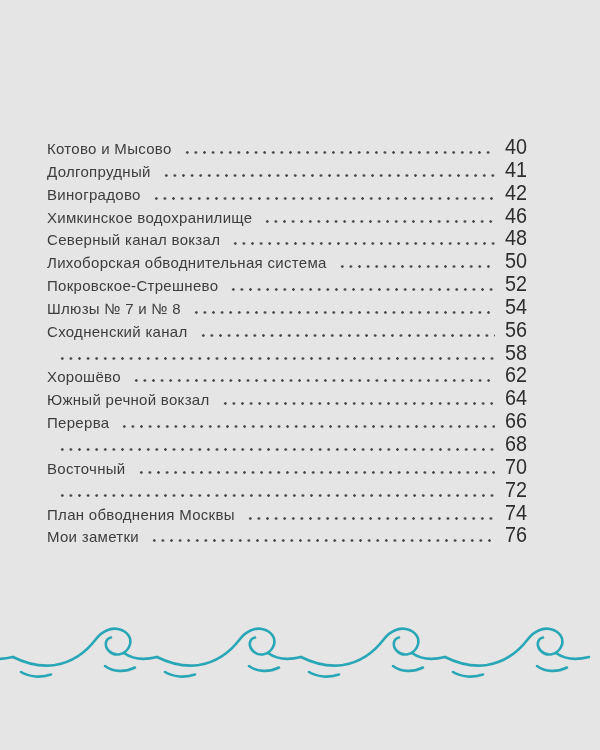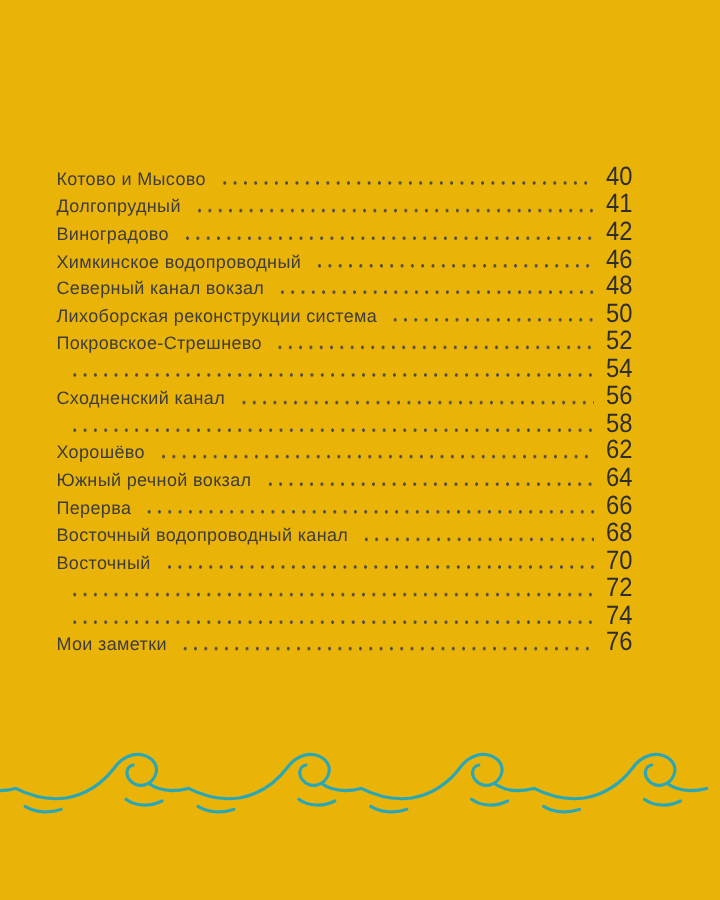--- a/index.html
+++ b/index.html
@@ -4,21 +4,21 @@
 <style>
   html, body {
     margin: 0;
     padding: 0;
     background: #ffffff;
   }
   .page {
     position: relative;
     width: 600px;
     height: 750px;
-    background: #eab308;
+    background: #e5e5e5;
     overflow: hidden;
     font-family: "Liberation Sans", sans-serif;
   }
   .toc {
     position: absolute;
     top: 136px;
     left: 47px;
     width: 491px;
   }
   .row {
@@ -75,40 +75,41 @@
       <span class="title">Долгопрудный</span>
       <span class="dots"></span>
       <span class="pagenum">41</span>
     </div>
     <div class="row">
       <span class="title">Виноградово</span>
       <span class="dots"></span>
       <span class="pagenum">42</span>
     </div>
     <div class="row">
-      <span class="title">Химкинское водопроводный</span>
+      <span class="title">Химкинское водохранилище</span>
       <span class="dots"></span>
       <span class="pagenum">46</span>
     </div>
     <div class="row">
       <span class="title">Северный канал вокзал</span>
       <span class="dots"></span>
       <span class="pagenum">48</span>
     </div>
     <div class="row">
-      <span class="title">Лихоборская реконструкции система</span>
+      <span class="title">Лихоборская обводнительная система</span>
       <span class="dots"></span>
       <span class="pagenum">50</span>
     </div>
     <div class="row">
       <span class="title">Покровское-Стрешнево</span>
       <span class="dots"></span>
       <span class="pagenum">52</span>
     </div>
     <div class="row">
+      <span class="title">Шлюзы № 7 и № 8</span>
       <span class="dots"></span>
       <span class="pagenum">54</span>
     </div>
     <div class="row">
       <span class="title">Сходненский канал</span>
       <span class="dots"></span>
       <span class="pagenum">56</span>
     </div>
     <div class="row">
       <span class="dots"></span>
@@ -123,34 +124,34 @@
       <span class="title">Южный речной вокзал</span>
       <span class="dots"></span>
       <span class="pagenum">64</span>
     </div>
     <div class="row">
       <span class="title">Перерва</span>
       <span class="dots"></span>
       <span class="pagenum">66</span>
     </div>
     <div class="row">
-      <span class="title">Восточный водопроводный канал</span>
       <span class="dots"></span>
       <span class="pagenum">68</span>
     </div>
     <div class="row">
       <span class="title">Восточный</span>
       <span class="dots"></span>
       <span class="pagenum">70</span>
     </div>
     <div class="row">
       <span class="dots"></span>
       <span class="pagenum">72</span>
     </div>
     <div class="row">
+      <span class="title">План обводнения Москвы</span>
       <span class="dots"></span>
       <span class="pagenum">74</span>
     </div>
     <div class="row">
       <span class="title">Мои заметки</span>
       <span class="dots"></span>
       <span class="pagenum">76</span>
     </div>
   </div>
 

